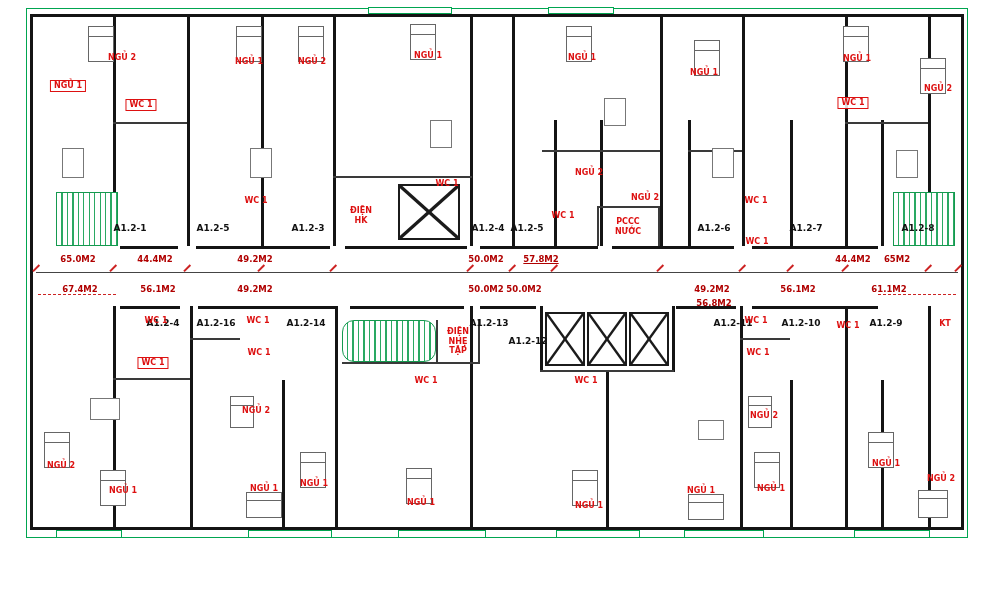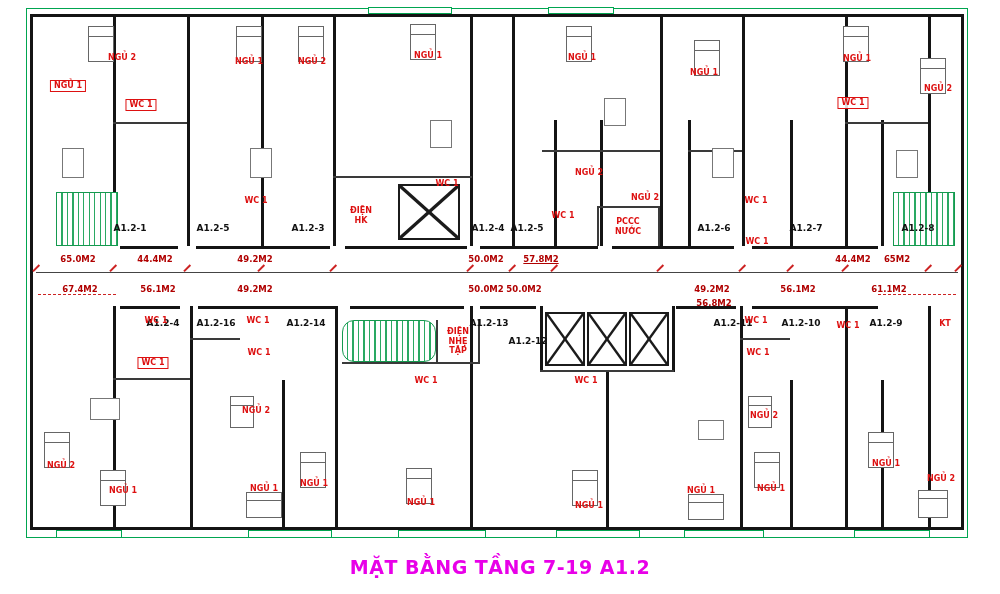--- a/index.html
+++ b/index.html
@@ -292,14 +292,13 @@
       <div class="room-label" style="left: 941px; top: 479px;">NGỦ 2</div>
       <div class="svc-label" style="left: 361px; top: 216px;">ĐIỆN
 HK</div>
       <div class="svc-label" style="left: 628px; top: 227px;">PCCC
 NƯỚC</div>
       <div class="svc-label" style="left: 458px; top: 341px;">ĐIỆN
 NHẸ
 TẬP</div>
       <div class="svc-label" style="left: 945px; top: 324px;">KT</div>
     </div>
-  <div class="title">MẶT BẰNG TẦNG 7-19 A1.2</div>
 </div>
 
 </body></html>

